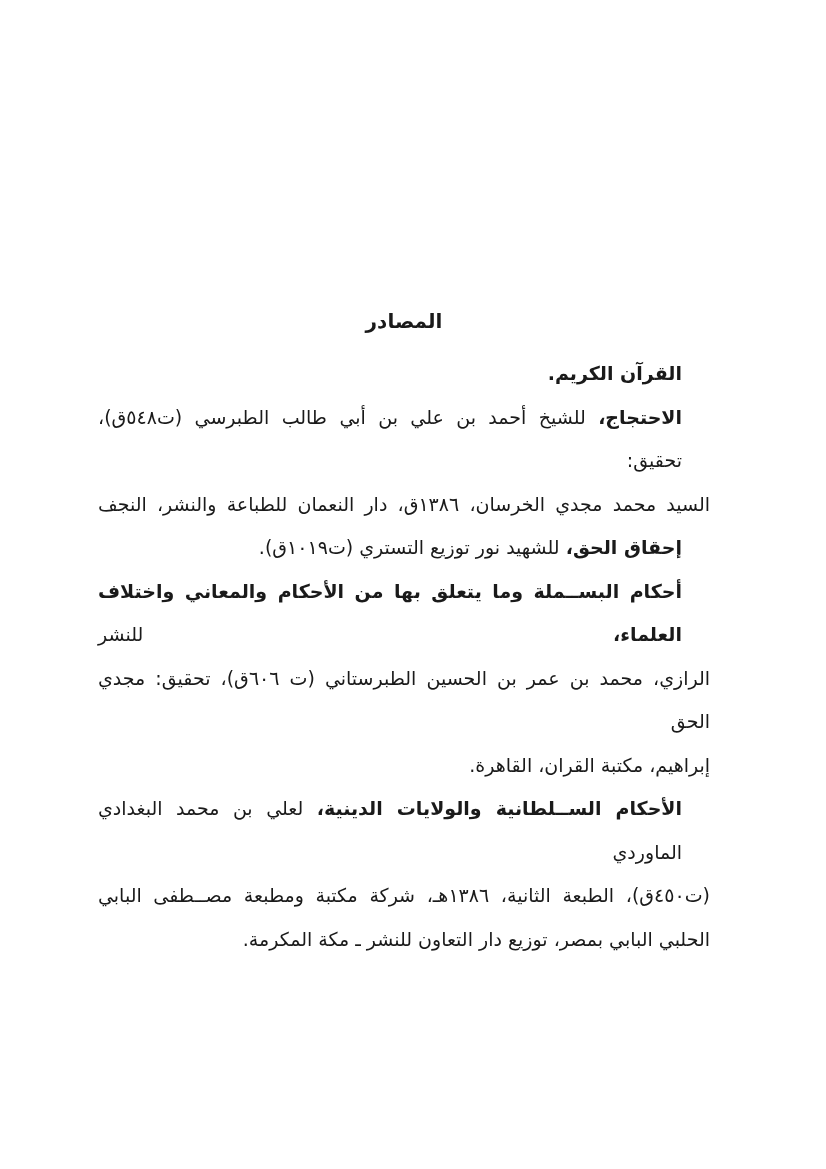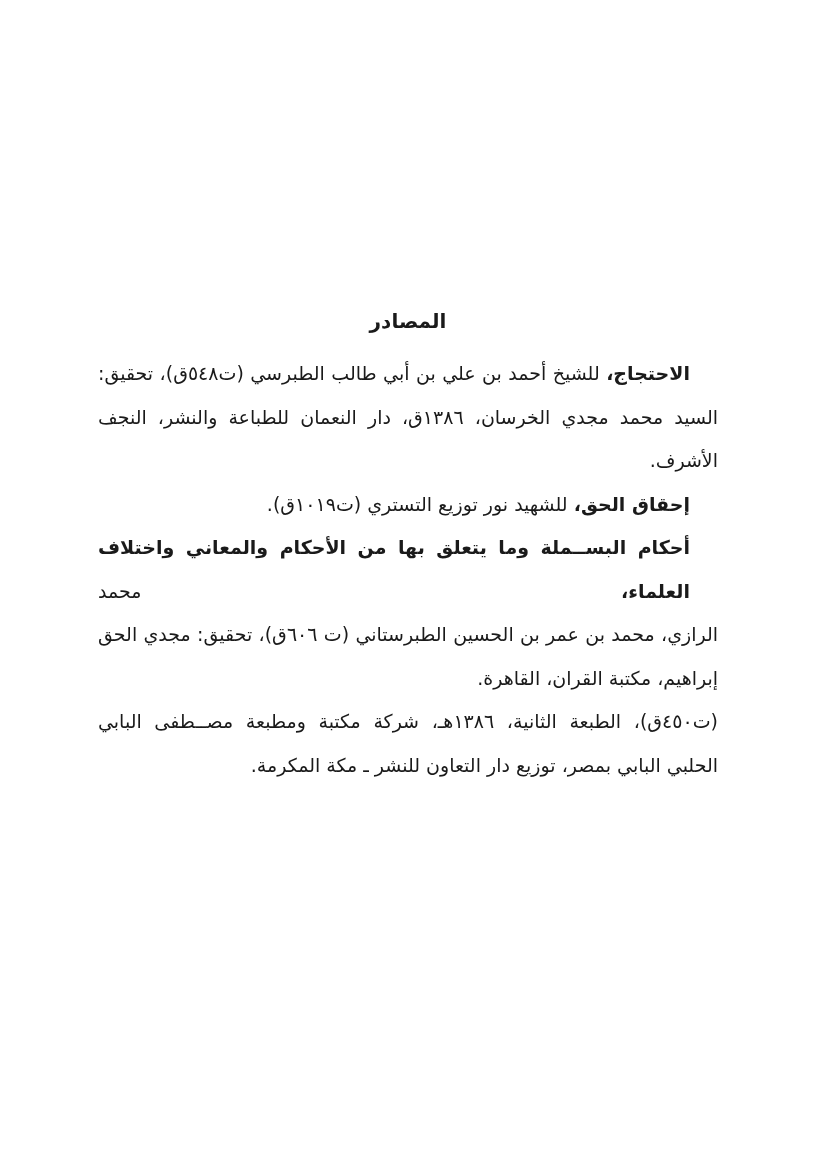--- a/index.html
+++ b/index.html
@@ -10,21 +10,21 @@
     margin:0 auto;
     background:#ffffff;
     overflow:hidden;
     direction:rtl;
     font-family:"DejaVu Sans", sans-serif;
     color:#1a1a1a;
   }
   .doc{
     position:absolute;
     top:306px;
-    right:108px;
+    right:116px;
     left:98px;
     direction:rtl;
     font-size:19px;
   }
   .title{
     text-align:center;
     font-weight:bold;
     font-size:20px;
     margin:0 0 16px 0;
     line-height:30px;
@@ -47,36 +47,39 @@
   .b{font-weight:bold;}
 </style>
 </head>
 <body>
 
 <div class="page">
   <div class="doc">
 
     <h1 class="title">المصادر</h1>
 
+    <div class="par">
+      <div class="line first"><span class="b">القرآن الكريم.</span><span></span></div>
+    </div>
 
     <div class="par">
       <div class="line first fill"><span class="b">الاحتجاج،</span><span> للشيخ أحمد بن علي بن أبي طالب الطبرسي (ت٥٤٨ق)، تحقيق:</span></div>
       <div class="line fill"><span>السيد محمد مجدي الخرسان، ١٣٨٦ق، دار النعمان للطباعة والنشر، النجف</span></div>
-      <div class="line"><span>الأشرف.</span></div>
     </div>
 
     <div class="par">
       <div class="line first"><span class="b">إحقاق الحق،</span><span> للشهيد نور توزيع التستري (ت١٠١٩ق).</span></div>
     </div>
 
     <div class="par">
-      <div class="line first fill"><span class="b">أحكام البســملة وما يتعلق بها من الأحكام والمعاني واختلاف العلماء،</span><span> محمد</span></div>
+      <div class="line first fill"><span class="b">أحكام البســملة وما يتعلق بها من الأحكام والمعاني واختلاف العلماء،</span><span> للنشر</span></div>
       <div class="line fill"><span>الرازي، محمد بن عمر بن الحسين الطبرستاني (ت ٦٠٦ق)، تحقيق: مجدي الحق</span></div>
       <div class="line"><span>إبراهيم، مكتبة القران، القاهرة.</span></div>
     </div>
 
     <div class="par">
+      <div class="line first fill"><span class="b">الأحكام الســلطانية والولايات الدينية،</span><span> لعلي بن محمد البغدادي الماوردي</span></div>
       <div class="line fill"><span>(ت٤٥٠ق)، الطبعة الثانية، ١٣٨٦هـ، شركة مكتبة ومطبعة مصــطفى البابي</span></div>
       <div class="line"><span>الحلبي البابي بمصر، توزيع دار التعاون للنشر ـ مكة المكرمة.</span></div>
     </div>
 
   </div>
 </div>
 
 </body></html>

